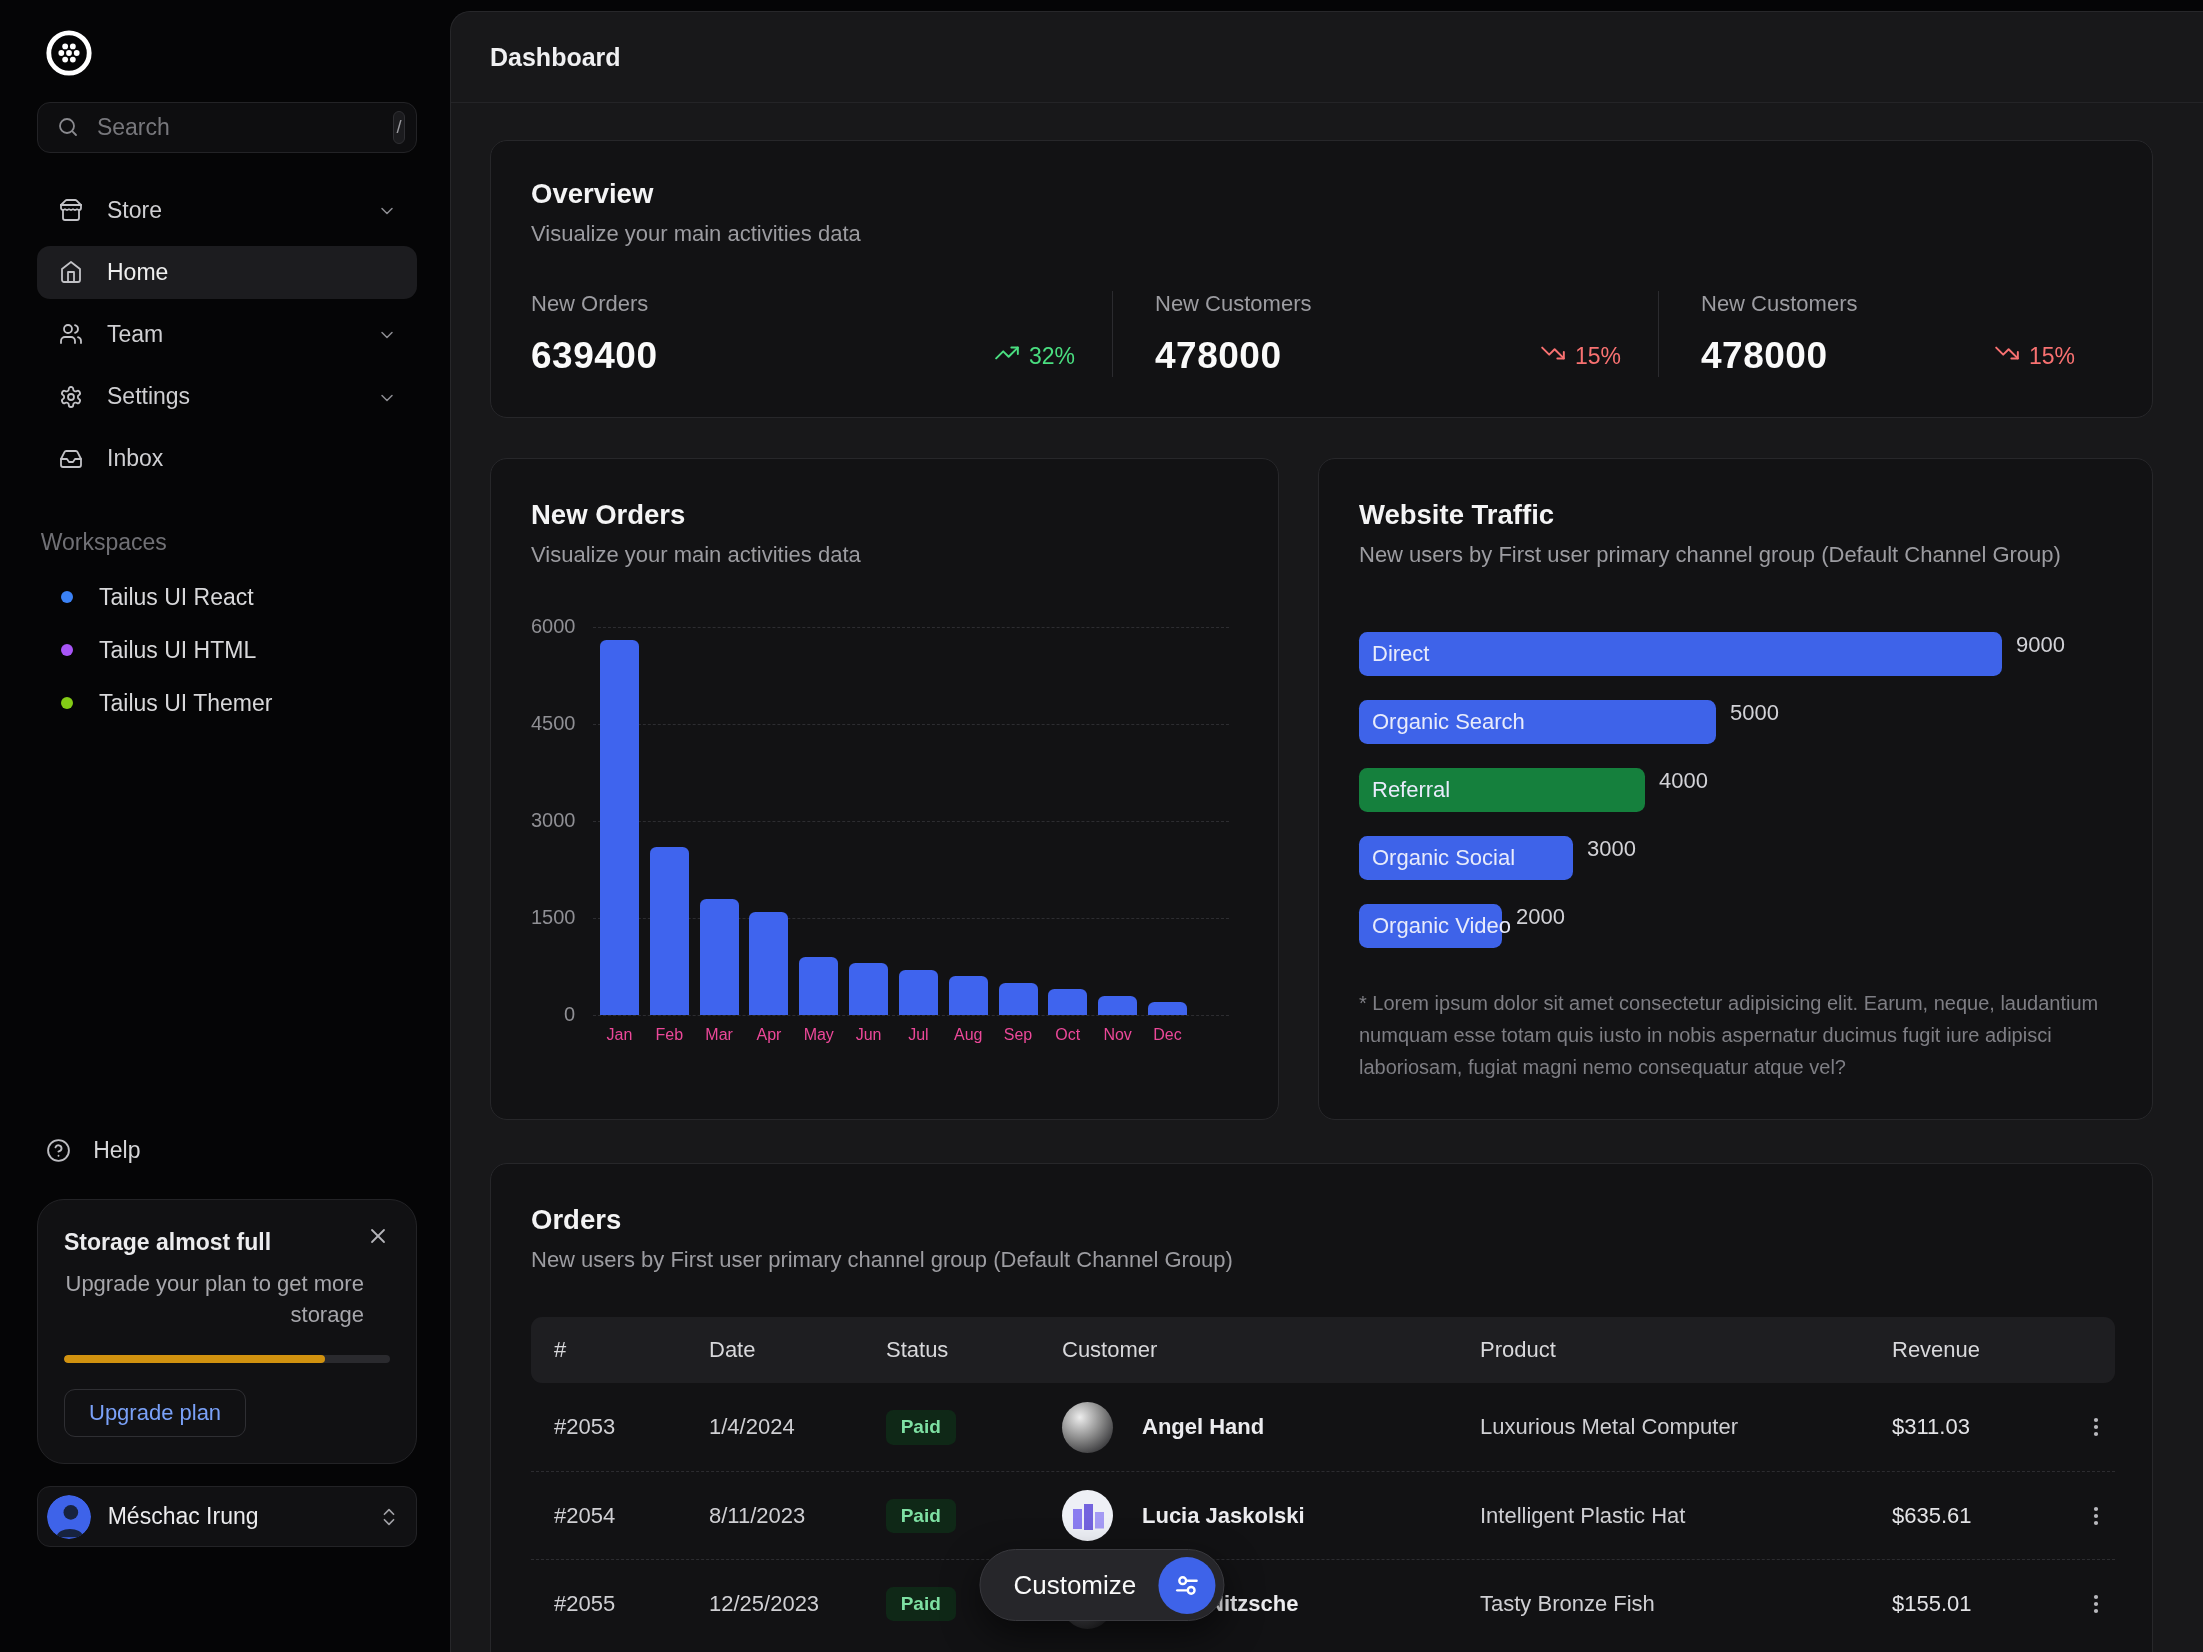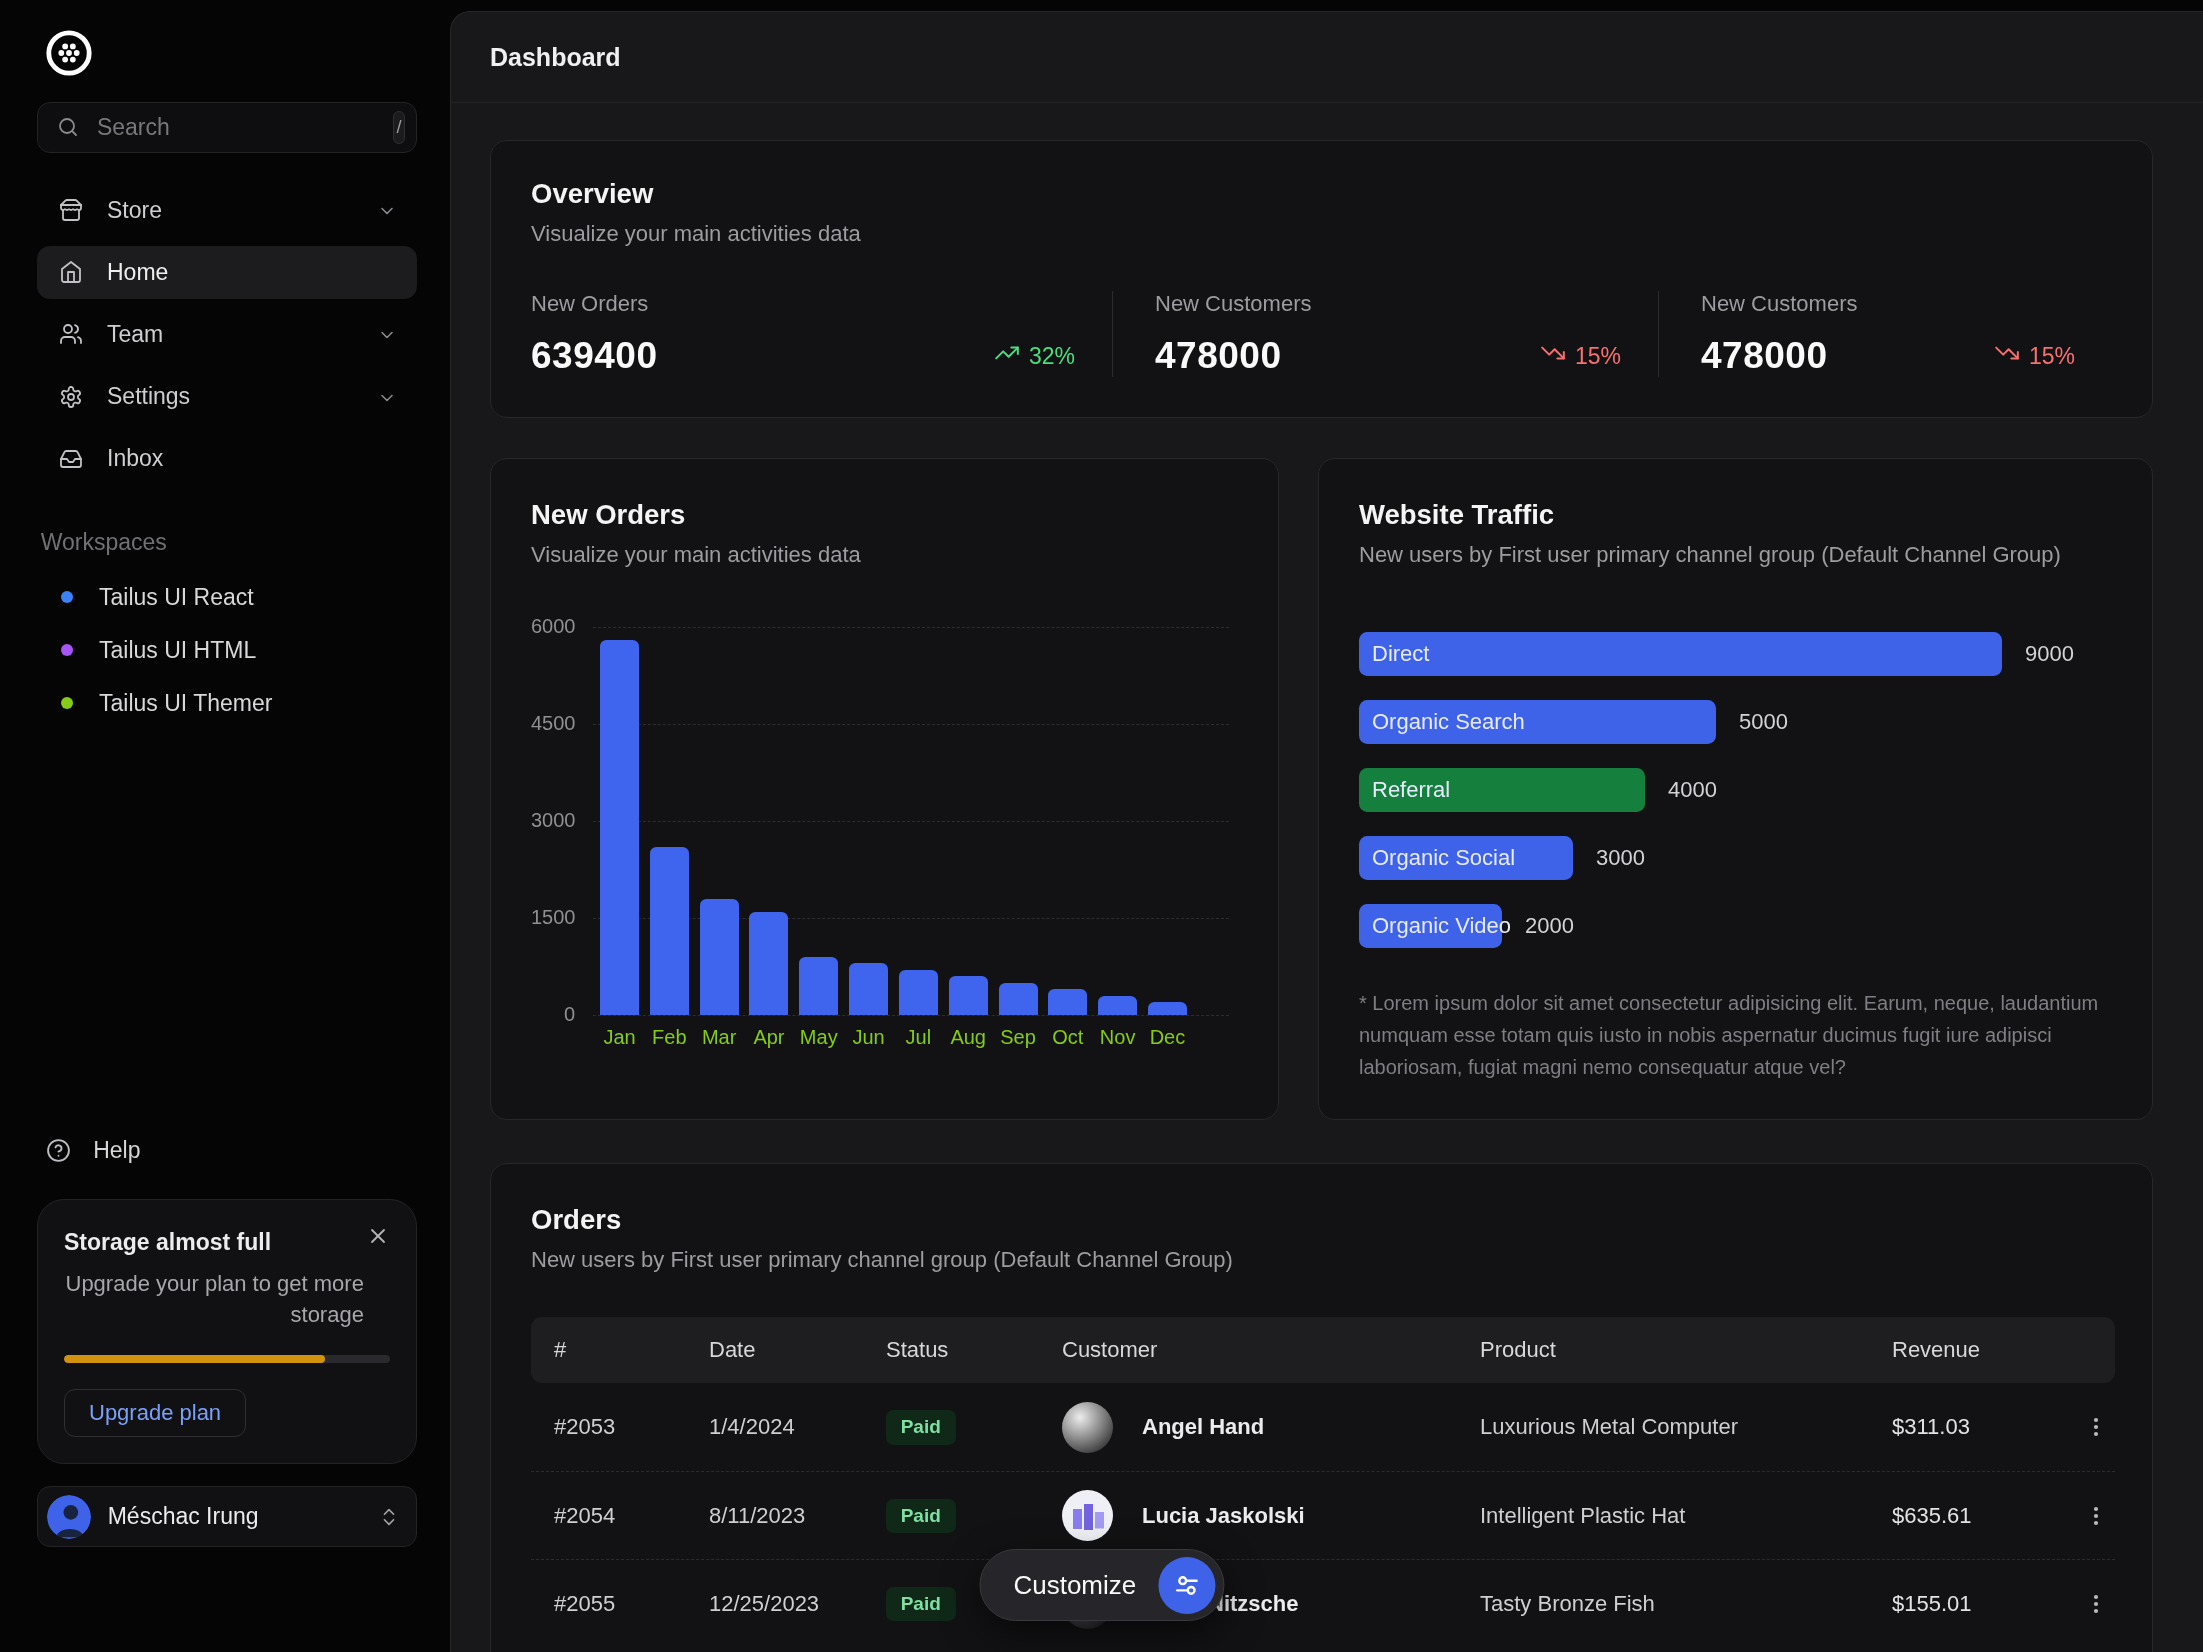--- a/index.html
+++ b/index.html
@@ -104,24 +104,24 @@
   .chart-card { height:662px; padding:40px; }
   .chart-card.left { width:815px; }
   .chart-card.right { flex:1; }
 
   .vchart { position:relative; height:388px; margin-top:59px; }
   .gridline { position:absolute; left:62px; right:9.2px; border-top:1.8px dashed #2d2d31; }
   .ytick { position:absolute; left:0; width:44px; text-align:right; font-size:20px; color:#8f8f94; }
   .vbars { position:absolute; left:69px; right:51px; bottom:0; top:0; display:flex; align-items:flex-end; justify-content:space-between; }
   .vbar { width:39px; border-radius:6.4px 6.4px 0 0; }
   .vxlabels { position:absolute; left:69px; right:51px; top:399px; display:flex; justify-content:space-between; }
-  .vxlabels span { width:39px; text-align:center; font-size:20px; color:#84cc16; }
+  .vxlabels span { width:39px; text-align:center; font-size:16px; color:#ec4899; }
 
   .traffic-rows { margin-top:64px; }
-  .traffic-row { display:flex; align-items:center; gap:23px; margin-bottom:24px; }
+  .traffic-row { display:flex; gap:14px; margin-bottom:24px; }
   .traffic-bar { height:44px; border-radius:8.3px; display:flex; align-items:center; padding-left:13px; }
   .traffic-bar span { font-size:22px; color:#e8ebfb; white-space:nowrap; }
   .traffic-val { font-size:22px; color:#d2d2d7; }
   .footnote { margin-top:39px; width:753px; font-size:20px; line-height:1.6; color:#7e7e84; }
 
   
   .orders-card { margin-top:43px; height:516px; padding:40px 37px 0 40px; }
   .table-head {
     margin-top:44px; height:66px; background:#1e1e21; border-radius:11px;
     display:grid; grid-template-columns:155px 177px 176px 418px 412px 184px 1fr;

